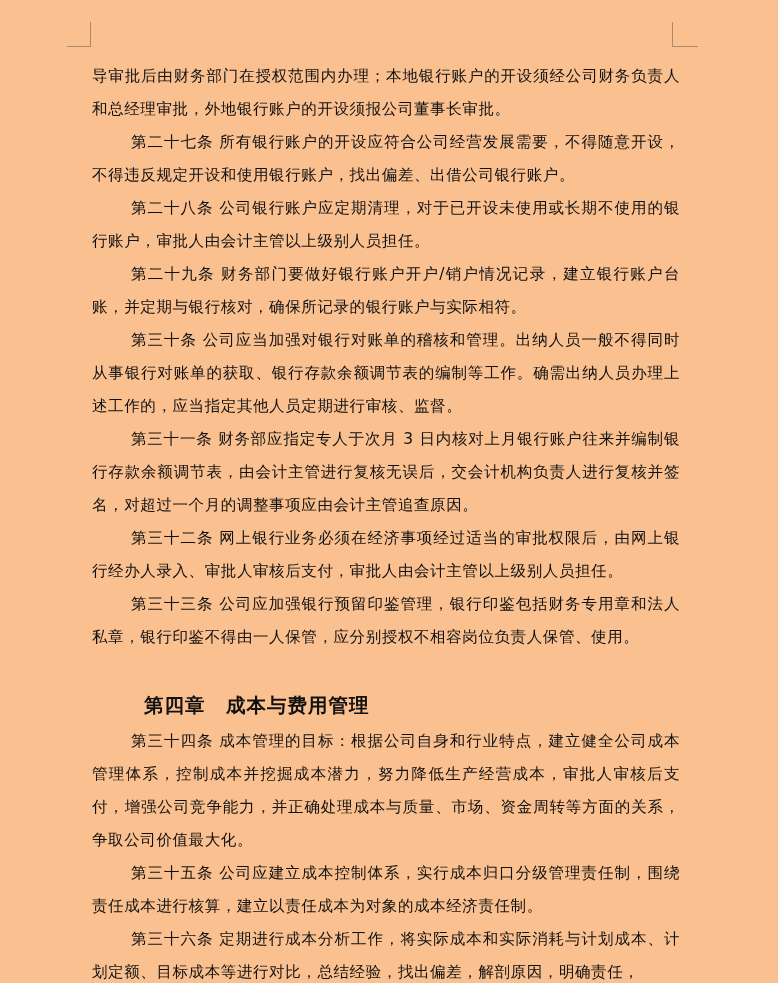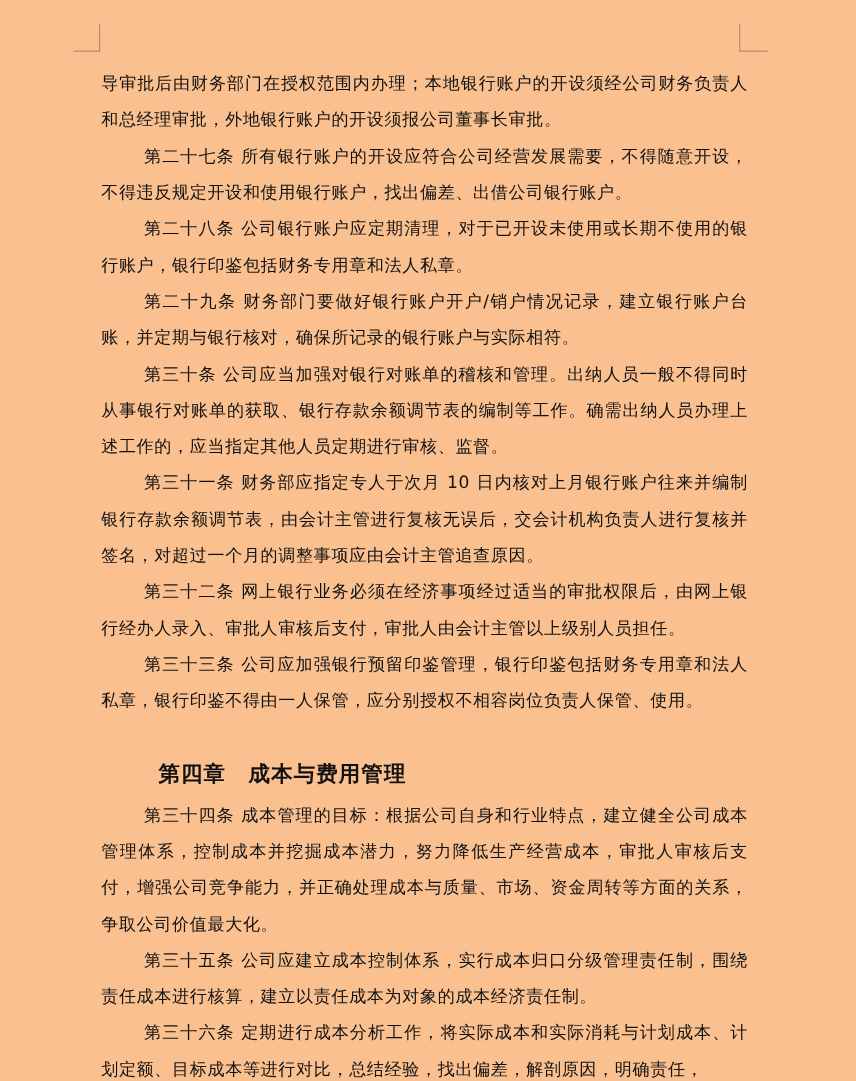--- a/index.html
+++ b/index.html
@@ -65,38 +65,38 @@
     }
     .para.first {
       margin-top: 12px;
     }
     .chapter-heading {
       margin: 31px 0 0 52px;
       font-size: 19.5px;
       font-weight: bold;
       line-height: 40px;
       letter-spacing: 1px;
-      font-family: Liberation Mono, monospace;
+      font-family: Liberation Sans, sans-serif;
       white-space: pre;
     }
   </style>
 </head>
 <body>
 
 <div class="page">
   <div class="crop-mark crop-tl"></div>
   <div class="crop-mark crop-tr"></div>
 
   <div class="content">
     <p class="para first">导审批后由财务部门在授权范围内办理；本地银行账户的开设须经公司财务负责人和总经理审批，外地银行账户的开设须报公司董事长审批。</p>
     <p class="para indent">第二十七条 所有银行账户的开设应符合公司经营发展需要，不得随意开设，不得违反规定开设和使用银行账户，找出偏差、出借公司银行账户。</p>
-    <p class="para indent">第二十八条 公司银行账户应定期清理，对于已开设未使用或长期不使用的银行账户，银行印鉴包括财务专用章和法人私章。</p>
+    <p class="para indent">第二十八条 公司银行账户应定期清理，对于已开设未使用或长期不使用的银行账户，审批人由会计主管以上级别人员担任。</p>
     <p class="para indent">第二十九条 财务部门要做好银行账户开户/销户情况记录，建立银行账户台账，并定期与银行核对，确保所记录的银行账户与实际相符。</p>
     <p class="para indent">第三十条 公司应当加强对银行对账单的稽核和管理。出纳人员一般不得同时从事银行对账单的获取、银行存款余额调节表的编制等工作。确需出纳人员办理上述工作的，应当指定其他人员定期进行审核、监督。</p>
-    <p class="para indent">第三十一条 财务部应指定专人于次月 10 日内核对上月银行账户往来并编制银行存款余额调节表，由会计主管进行复核无误后，交会计机构负责人进行复核并签名，对超过一个月的调整事项应由会计主管追查原因。</p>
+    <p class="para indent">第三十一条 财务部应指定专人于次月 3 日内核对上月银行账户往来并编制银行存款余额调节表，由会计主管进行复核无误后，交会计机构负责人进行复核并签名，对超过一个月的调整事项应由会计主管追查原因。</p>
     <p class="para indent">第三十二条 网上银行业务必须在经济事项经过适当的审批权限后，由网上银行经办人录入、审批人审核后支付，审批人由会计主管以上级别人员担任。</p>
     <p class="para indent">第三十三条 公司应加强银行预留印鉴管理，银行印鉴包括财务专用章和法人私章，银行印鉴不得由一人保管，应分别授权不相容岗位负责人保管、使用。</p>
 
     <h2 class="chapter-heading">第四章　成本与费用管理</h2>
 
     <p class="para indent">第三十四条 成本管理的目标：根据公司自身和行业特点，建立健全公司成本管理体系，控制成本并挖掘成本潜力，努力降低生产经营成本，审批人审核后支付，增强公司竞争能力，并正确处理成本与质量、市场、资金周转等方面的关系，争取公司价值最大化。</p>
     <p class="para indent">第三十五条 公司应建立成本控制体系，实行成本归口分级管理责任制，围绕责任成本进行核算，建立以责任成本为对象的成本经济责任制。</p>
     <p class="para indent">第三十六条 定期进行成本分析工作，将实际成本和实际消耗与计划成本、计划定额、目标成本等进行对比，总结经验，找出偏差，解剖原因，明确责任，</p>
   </div>
 </div>

